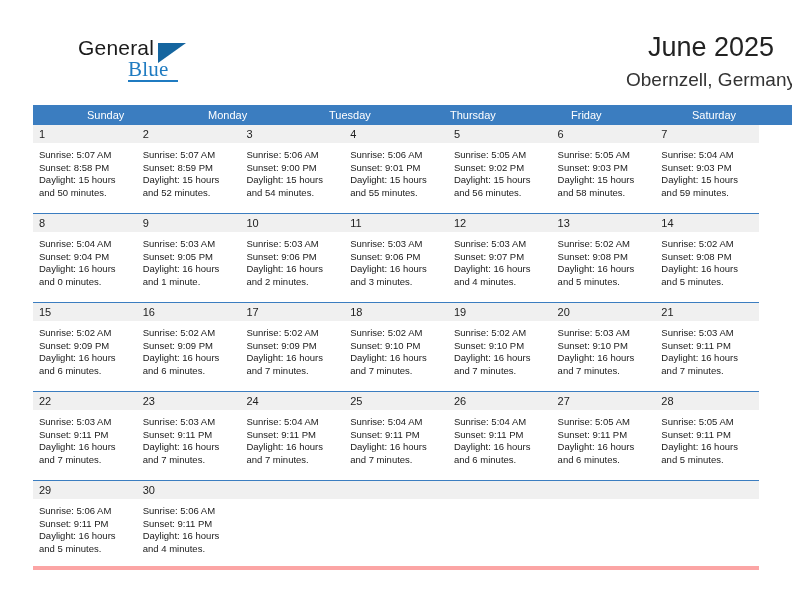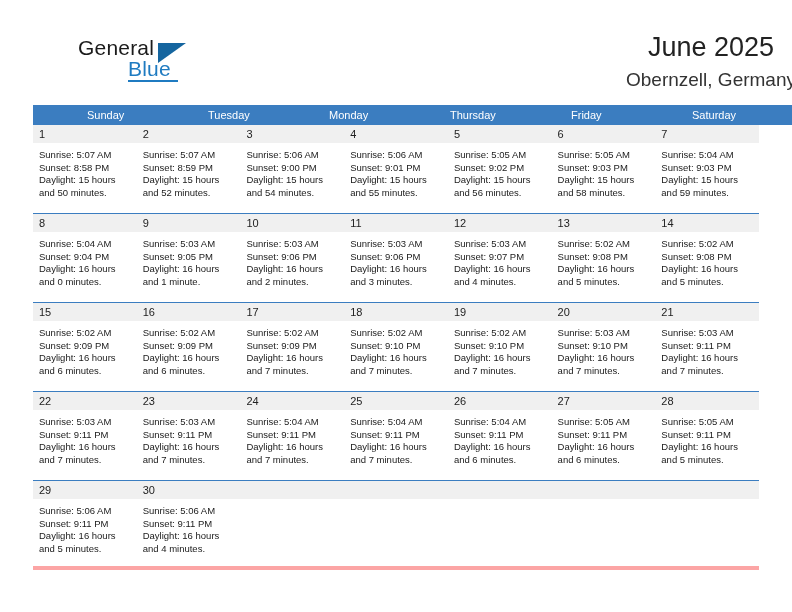--- a/index.html
+++ b/index.html
@@ -45,21 +45,21 @@
     color: #1b1b1b;
     font-family: "Liberation Sans", sans-serif;
   }
   .logo-blue {
     position: absolute;
     left: 50px;
     top: 21px;
     font-size: 21px;
     letter-spacing: 0.2px;
     color: #1f7bc1;
-    font-family: Liberation Sans, sans-serif;
+    font-family: Liberation Serif, serif;
   }
   .logo-triangle {
     position: absolute;
     left: 80px;
     top: 7px;
     width: 0;
     height: 0;
     border-left: 28px solid #15659f;
     border-bottom: 20px solid transparent;
   }
@@ -171,22 +171,22 @@
     <div class="title-block">
       <div class="cal-title">June 2025</div>
       <div class="cal-subtitle">Obernzell, Germany</div>
     </div>
 
   </div>
 
   <div class="calendar">
     <div class="dow-row">
         <div class="dow-cell">Sunday</div>
+        <div class="dow-cell">Monday</div>
         <div class="dow-cell">Tuesday</div>
-        <div class="dow-cell">Monday</div>
         <div class="dow-cell">Thursday</div>
         <div class="dow-cell">Friday</div>
         <div class="dow-cell">Saturday</div>
       </div>
     <div id="weeks-container">
         <div class="week">
           <div class="day-cell">
             <div class="day-num-band">1</div>
             <div class="day-info">
               <div>Sunrise: 5:07 AM</div>

